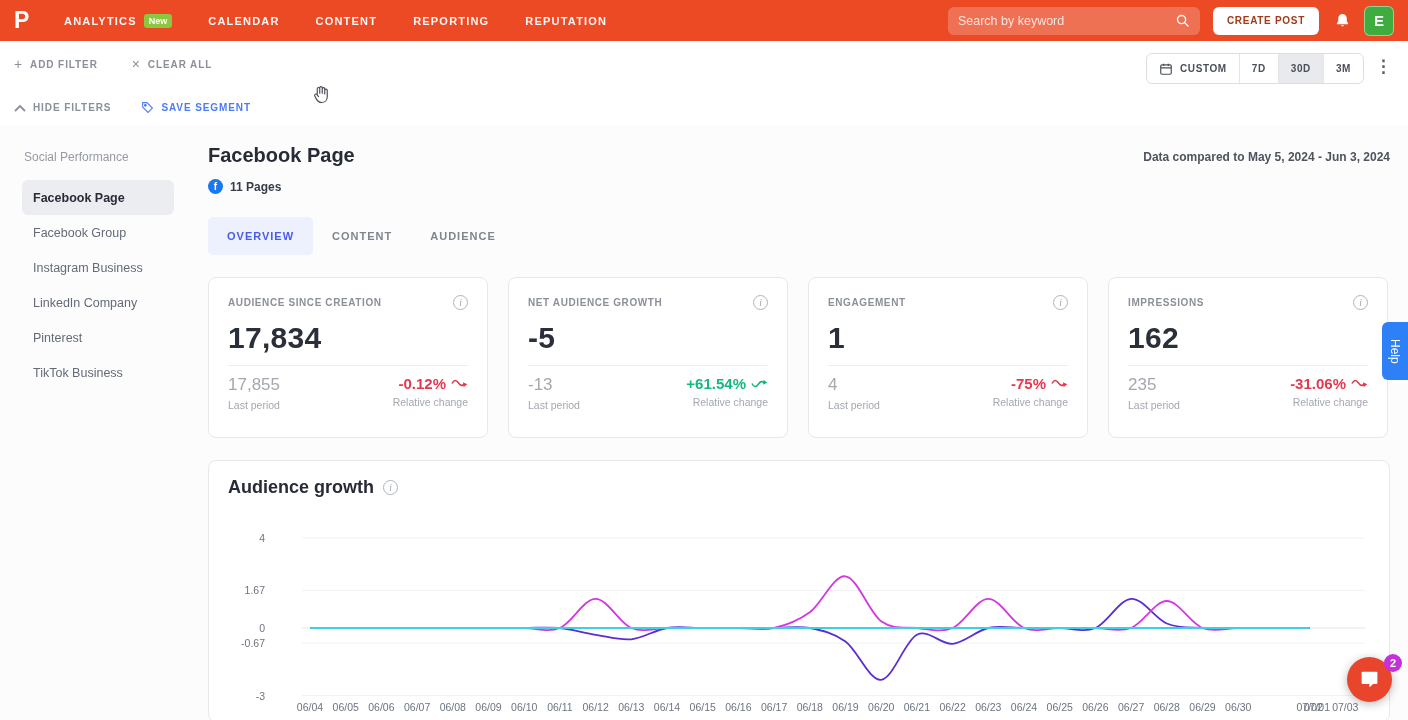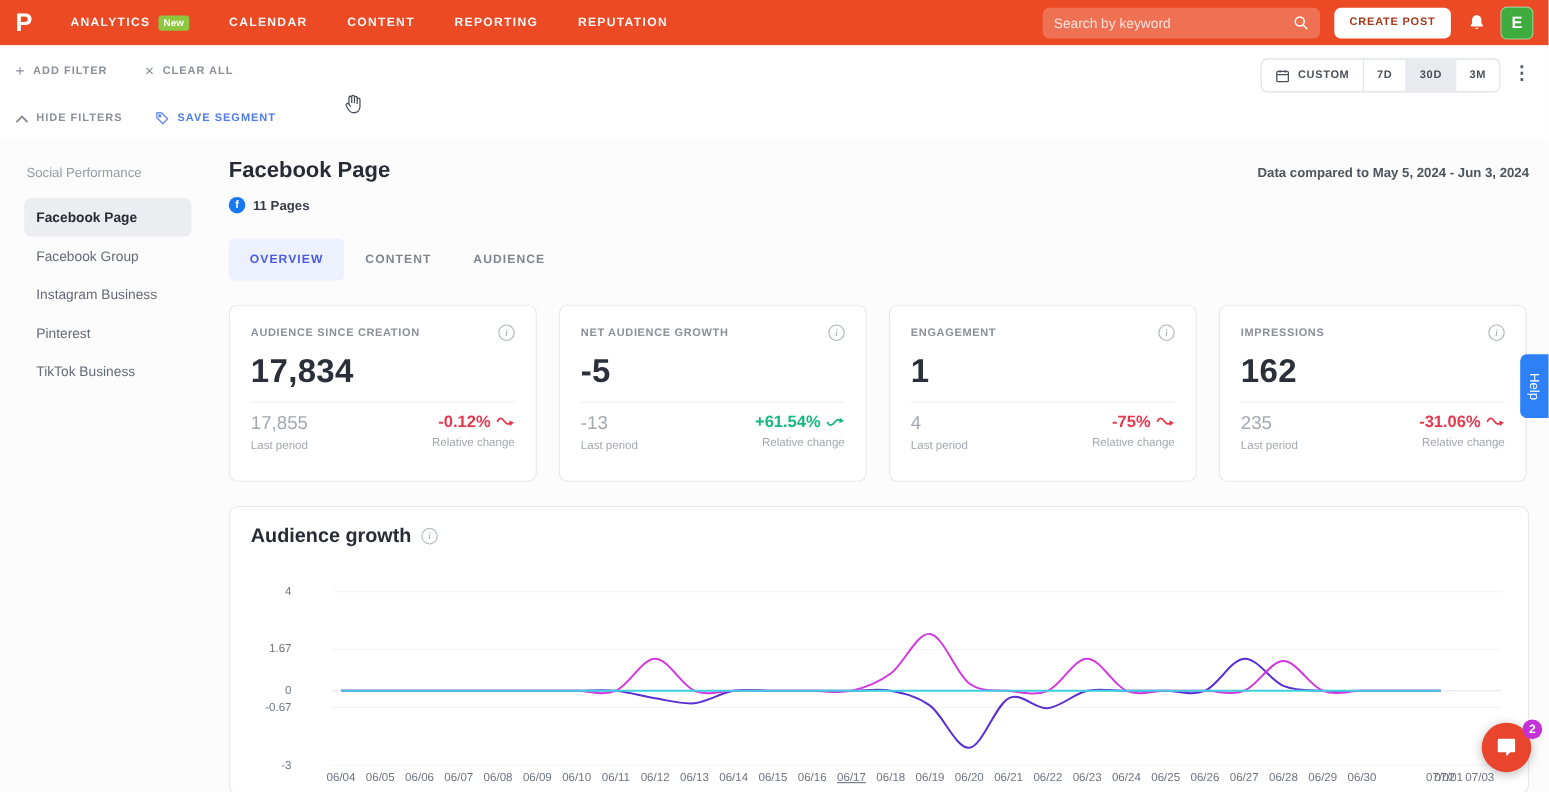--- a/index.html
+++ b/index.html
@@ -189,20 +189,23 @@
     <div class="side-item active">
         <span>Facebook Page</span>
       </div>
     <div class="side-item">
         <span>Facebook Group</span>
       </div>
     <div class="side-item">
         <span>Instagram Business</span>
       </div>
     <div class="side-item">
+        <span>LinkedIn Company</span>
+      </div>
+    <div class="side-item">
         <span>Pinterest</span>
       </div>
     <div class="side-item">
         <span>TikTok Business</span>
       </div>
   </div>
 
   <div class="page-title">Facebook Page</div>
   <div class="pages-row">
     <span class="fb-icon">f</span>
@@ -343,21 +346,21 @@
       <div class="x-label" style="left: 396.1px;">06/07</div>
       <div class="x-label" style="left: 431.8px;">06/08</div>
       <div class="x-label" style="left: 467.5px;">06/09</div>
       <div class="x-label" style="left: 503.2px;">06/10</div>
       <div class="x-label" style="left: 538.9px;">06/11</div>
       <div class="x-label" style="left: 574.6px;">06/12</div>
       <div class="x-label" style="left: 610.3px;">06/13</div>
       <div class="x-label" style="left: 646px;">06/14</div>
       <div class="x-label" style="left: 681.7px;">06/15</div>
       <div class="x-label" style="left: 717.4px;">06/16</div>
-      <div class="x-label" style="left: 753.1px; text-decoration: underline;">06/17</div>
+      <div class="x-label" style="left: 753.1px;">06/17</div>
       <div class="x-label" style="left: 788.8px;">06/18</div>
       <div class="x-label" style="left: 824.5px;">06/19</div>
       <div class="x-label" style="left: 860.2px;">06/20</div>
       <div class="x-label" style="left: 895.9px;">06/21</div>
       <div class="x-label" style="left: 931.6px;">06/22</div>
       <div class="x-label" style="left: 967.3px;">06/23</div>
       <div class="x-label" style="left: 1003px;">06/24</div>
       <div class="x-label" style="left: 1038.7px;">06/25</div>
       <div class="x-label" style="left: 1074.4px;">06/26</div>
       <div class="x-label" style="left: 1110.1px;">06/27</div>

